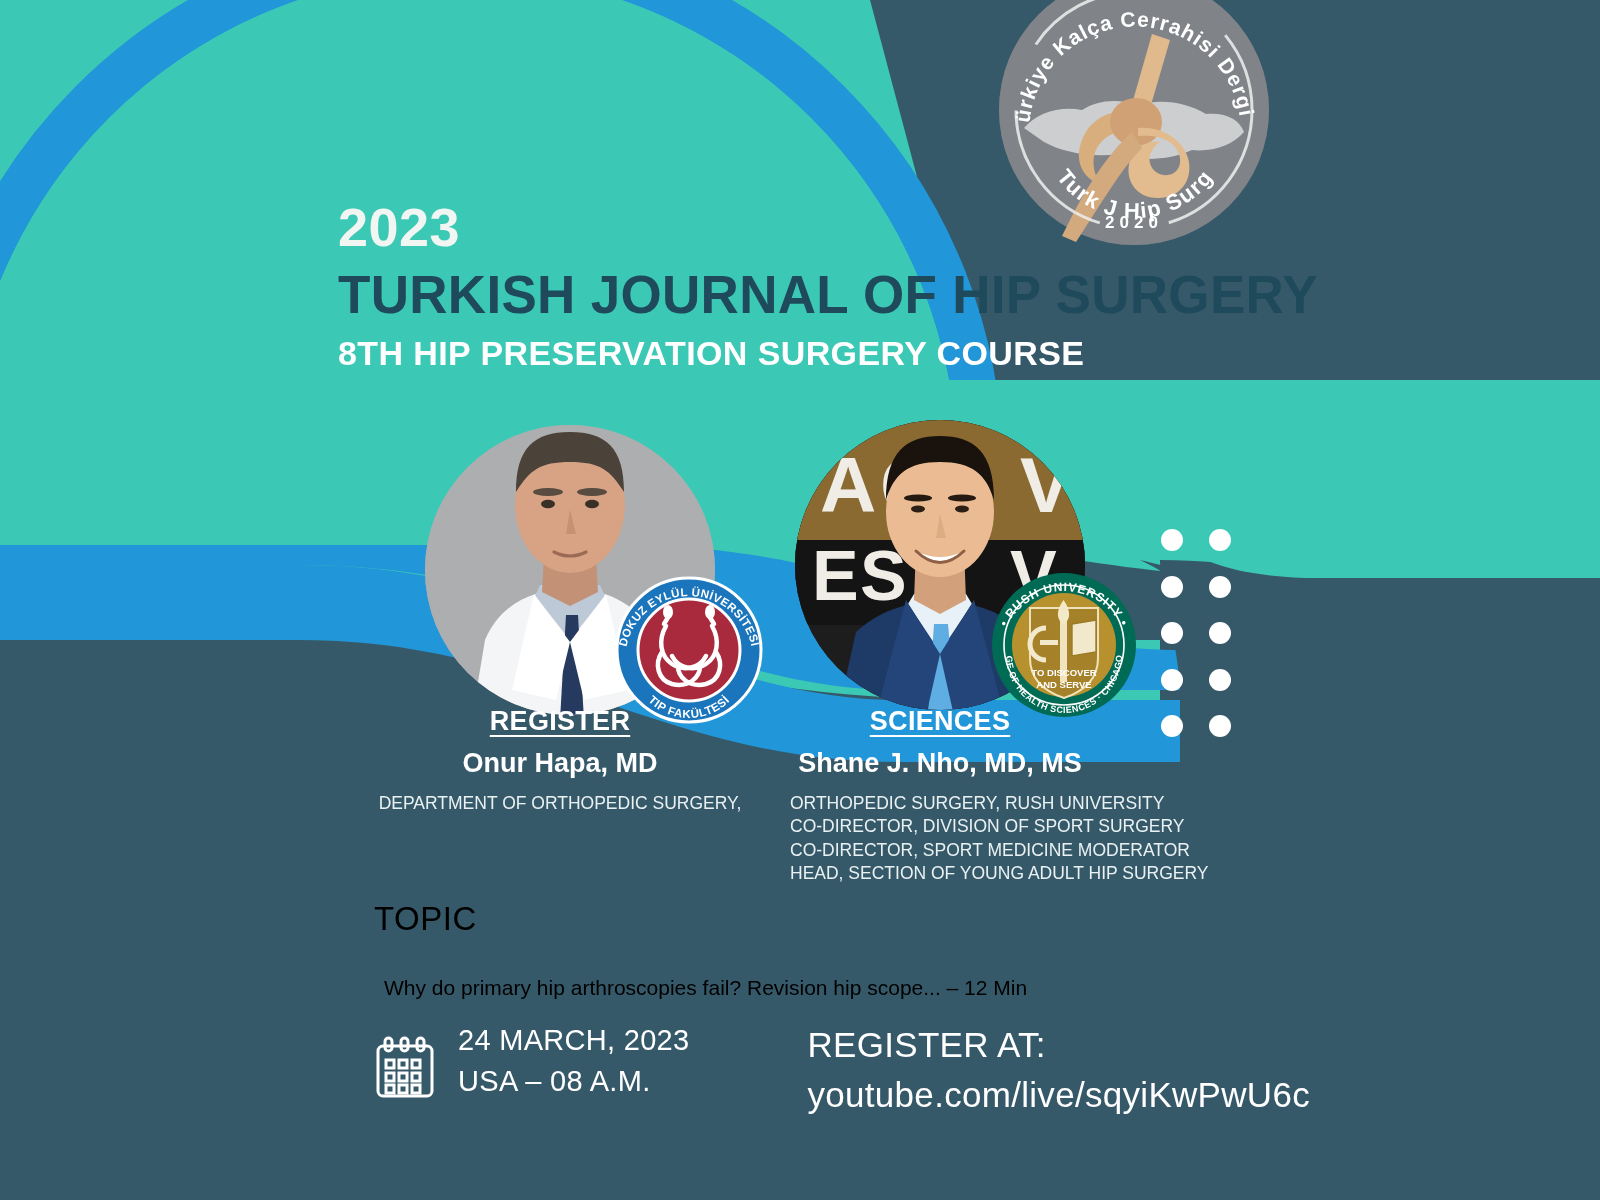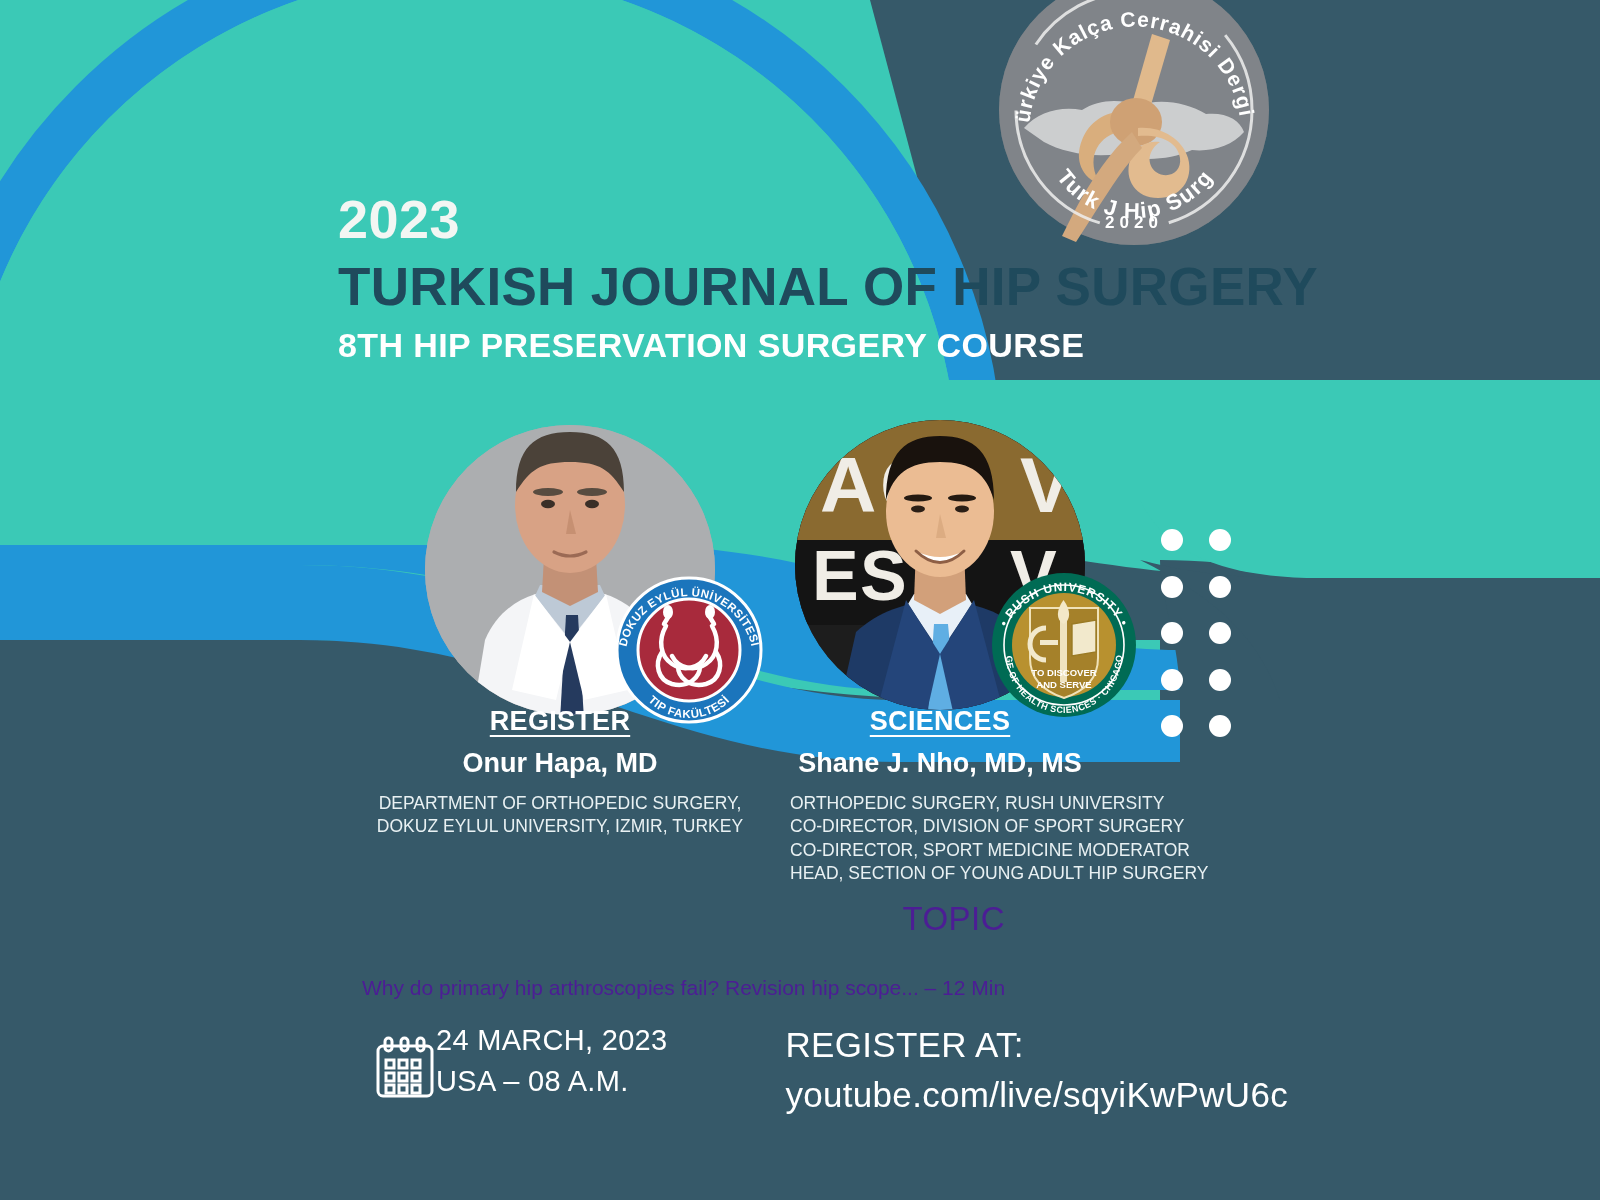--- a/index.html
+++ b/index.html
@@ -3,21 +3,21 @@
 <meta charset="utf-8">
 <style>
   html,body{margin:0;padding:0;background:#fff;}
   body{font-family:"Liberation Sans", sans-serif;}
   #poster{
     position:relative;width:1600px;height:1200px;overflow:hidden;
     background:#3BC9B6;
   }
   #bg{position:absolute;inset:0;width:1600px;height:1200px;}
   
-  .head{position:absolute;left:338px;top:192px;width:1000px;}
+  .head{position:absolute;left:338px;top:200px;width:1000px;}
   .year{
     font-size:54px;font-weight:800;color:#F2F6F3;letter-spacing:.5px;
     line-height:1;margin:0 0 14px 0;
   }
   .title{
     font-size:53px;font-weight:800;color:#1F4A5C;letter-spacing:.3px;
     line-height:1.02;margin:0 0 14px 0;white-space:nowrap;
   }
   .subtitle{
     font-size:34px;font-weight:800;color:#FFFFFF;letter-spacing:.4px;
@@ -31,27 +31,27 @@
     margin:0 0 12px 0;display:inline-block;
   }
   .person .pname{font-size:27px;font-weight:700;margin:0 0 13px 0;line-height:1.1;}
   .person .aff{font-size:17.5px;font-weight:400;line-height:1.34;color:#E9F1F3;}
   .person .aff div{white-space:nowrap;}
   #moderator{left:330px;top:706px;width:460px;}
   #speaker{left:790px;top:706px;width:390px;text-align:left;}
   #speaker .role-wrap{text-align:center;width:300px;}
   #speaker .pname{text-align:center;width:300px;}
   
-  #topic-block{position:absolute;left:352px;top:900px;color:#4c1d95;text-align:right;}
+  #topic-block{position:absolute;left:374px;top:900px;color:#000000;}
   #topic-block .t-label{font-size:33px;font-weight:400;letter-spacing:.5px;margin:0 0 38px 0;}
   #topic-block .t-text{font-size:21px;font-weight:400;margin:0;padding-left:10px;}
   
   #footer{position:absolute;left:374px;top:1020px;display:flex;align-items:flex-start;color:#fff;}
   #cal-icon{width:62px;height:66px;margin-top:14px;flex:0 0 auto;}
-  .datecol{}
+  .datecol{margin-left:22px;}
   .datecol div{font-size:29px;line-height:1.42;letter-spacing:.3px;white-space:nowrap;}
   .regcol{margin-left:118px;}
   .regcol div{font-size:35px;line-height:1.42;letter-spacing:.3px;white-space:nowrap;}
   
   .dot{fill:#FFFFFF;}
 </style>
 </head>
 <body>
 
 <div id="poster">
@@ -266,21 +266,20 @@
     <div class="year">2023</div>
     <div class="title">TURKISH JOURNAL OF HIP SURGERY</div>
     <div class="subtitle">8TH HIP PRESERVATION SURGERY COURSE</div>
   </div>
 
   <div class="person" id="moderator">
     <div><span class="role">REGISTER</span></div>
     <div class="pname">Onur Hapa, MD</div>
     <div class="aff">
       <div>DEPARTMENT OF ORTHOPEDIC SURGERY,</div>
-      <div>DOKUZ EYLUL UNIVERSITY, IZMIR, TURKEY</div>
     </div>
   </div>
 
   <div class="person" id="speaker">
     <div class="role-wrap"><span class="role">SCIENCES</span></div>
     <div class="pname">Shane J. Nho, MD, MS</div>
     <div class="aff">
       <div>ORTHOPEDIC SURGERY, RUSH UNIVERSITY</div>
       <div>CO-DIRECTOR, DIVISION OF SPORT SURGERY</div>
       <div>CO-DIRECTOR, SPORT MEDICINE MODERATOR</div>

